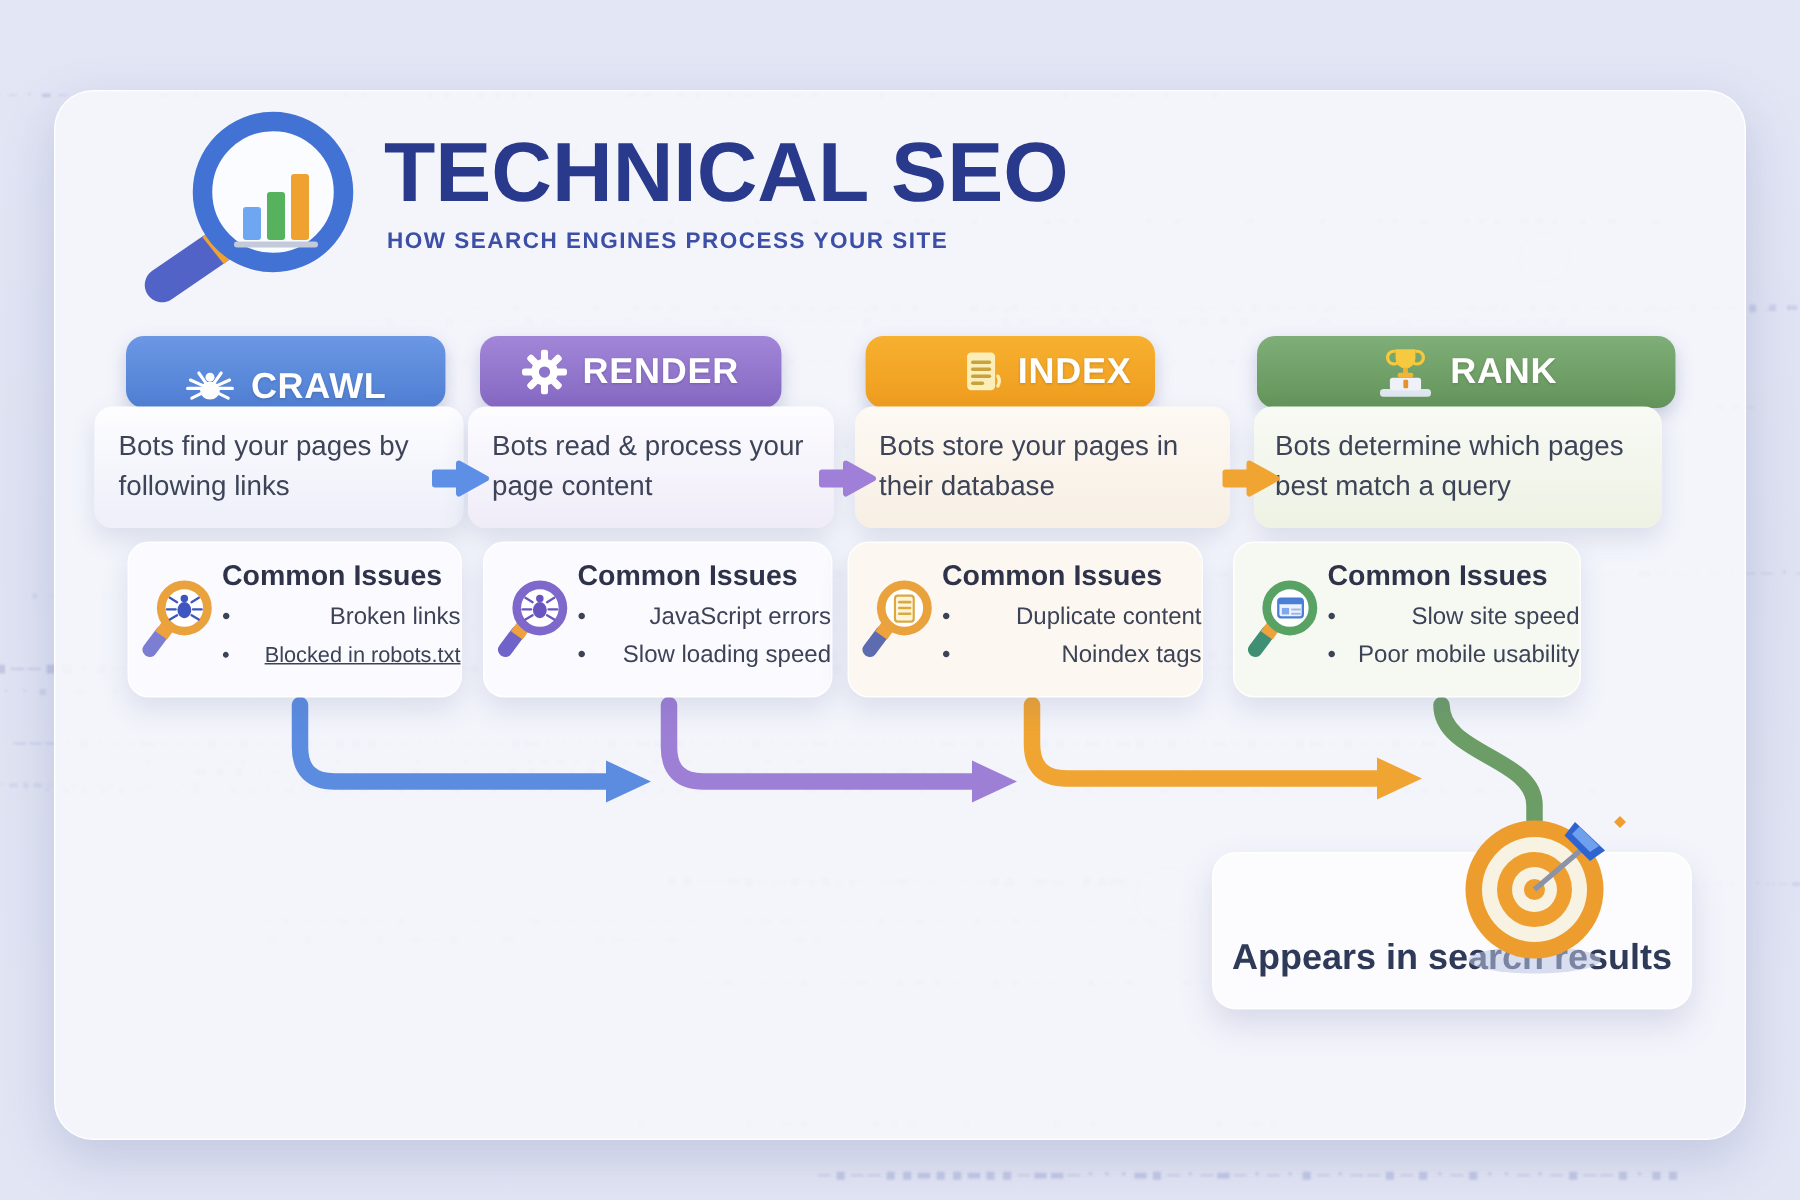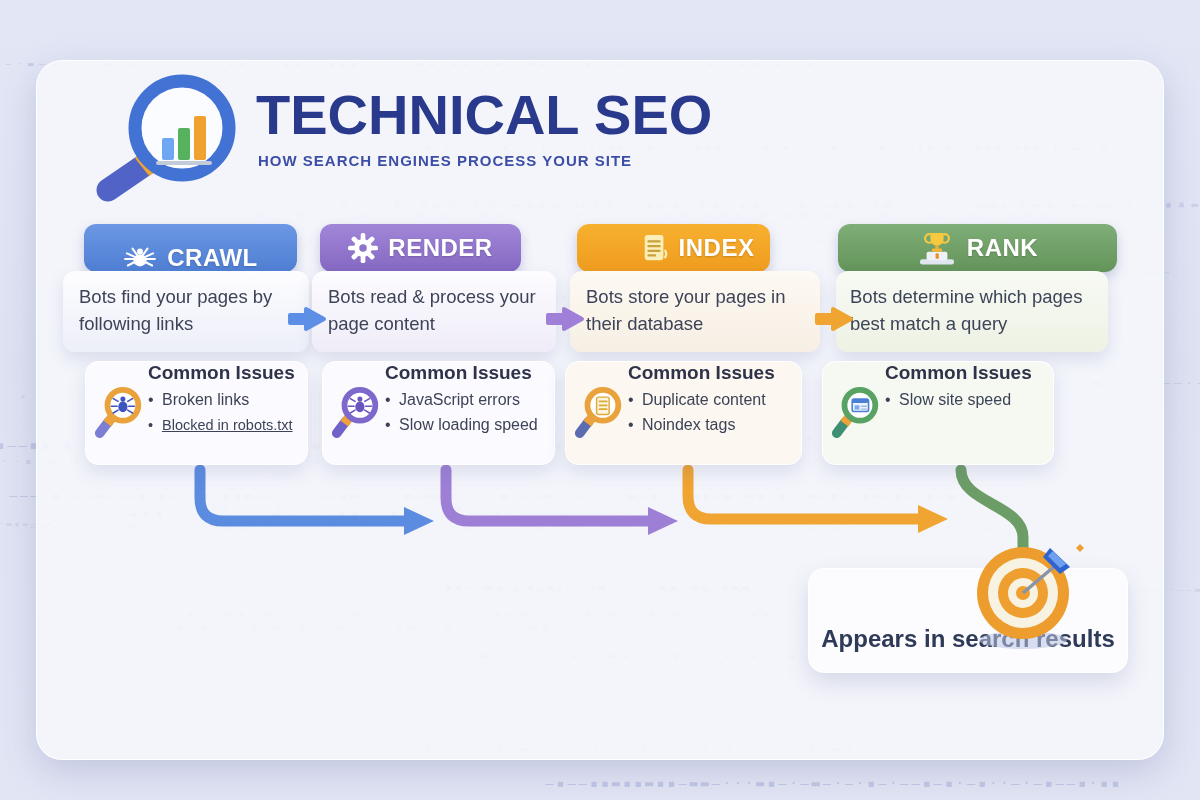--- a/index.html
+++ b/index.html
@@ -49,24 +49,24 @@
   .gap-1 { left:287px; } .gap-2 { left:545px; } .gap-3 { left:814px; }
 
   
   .issues { position:absolute; top:361px; height:104px; z-index:4; border-radius:14px;
             border:1px solid rgba(255,255,255,.9); box-shadow:0 8px 18px rgba(96,106,160,.16); }
   .issues-1 { left:85px;  width:223px; background:#fbfbff; }
   .issues-2 { left:322px; width:233px; background:#fbfaff; }
   .issues-3 { left:565px; width:237px; background:#fcf7f0; }
   .issues-4 { left:822px; width:232px; background:#f6f9f2; }
   .issues svg.mag { position:absolute; left:8px; top:21px; }
-  .issues-body { margin-left:62px; padding-top:0; }
+  .issues-body { margin-left:62px; padding-top:12px; }
   .issues-title { font-size:19px; font-weight:800; color:#2f3349; margin-bottom:4px; }
   .issues ul { list-style:none; }
-  .issues li { font-size:16px; color:#3d4357; line-height:1.55; padding-left:14px; position:relative; }
+  .issues li { font-size:16px; color:#3d4357; line-height:1.55; padding-left:14px; position:relative;text-align:right; }
   .issues li::before { content:"•"; position:absolute; left:0; top:0; color:#3d4357; }
   .issues-1 li.small { font-size:14.5px; line-height:1.7;text-decoration:underline; }
 
   
   .flow { position:absolute; left:0; top:0; z-index:2; pointer-events:none; }
 
   
   .result-box { position:absolute; left:808px; top:568px; width:320px; height:105px; z-index:5;
                 background:#fcfcfe; border-radius:16px; border:1px solid rgba(255,255,255,.9);
                 box-shadow:0 10px 22px rgba(96,106,160,.2); text-align:center; padding-top:56px;
@@ -285,20 +285,21 @@
       <rect x="24.5" y="23" width="5" height="4.5" fill="#7fa9ea"></rect>
       <g stroke="#9fb9e0" stroke-width="1.4" stroke-linecap="round">
         <line x1="31.5" y1="24" x2="37" y2="24"></line>
         <line x1="31.5" y1="27" x2="37" y2="27"></line>
       </g>
     </svg>
     <div class="issues-body">
       <div class="issues-title">Common Issues</div>
       <ul>
         <li>Slow site speed</li>
+        <li>Poor mobile usability</li>
       </ul>
     </div>
   </div>
 
   <svg class="flow" width="1200" height="800" viewBox="0 0 1200 800">
     <g fill="none" stroke-linecap="round">
       <path d="M200,470 L200,498 Q200,521 223,521 L404,521" stroke="#5b8ce0" stroke-width="11"></path>
       <polygon points="404,507 434,521 404,535" fill="#5b8ce0"></polygon>
       <path d="M446,470 L446,498 Q446,521 469,521 L648,521" stroke="#9d7fd6" stroke-width="11"></path>
       <polygon points="648,507 678,521 648,535" fill="#9d7fd6"></polygon>

